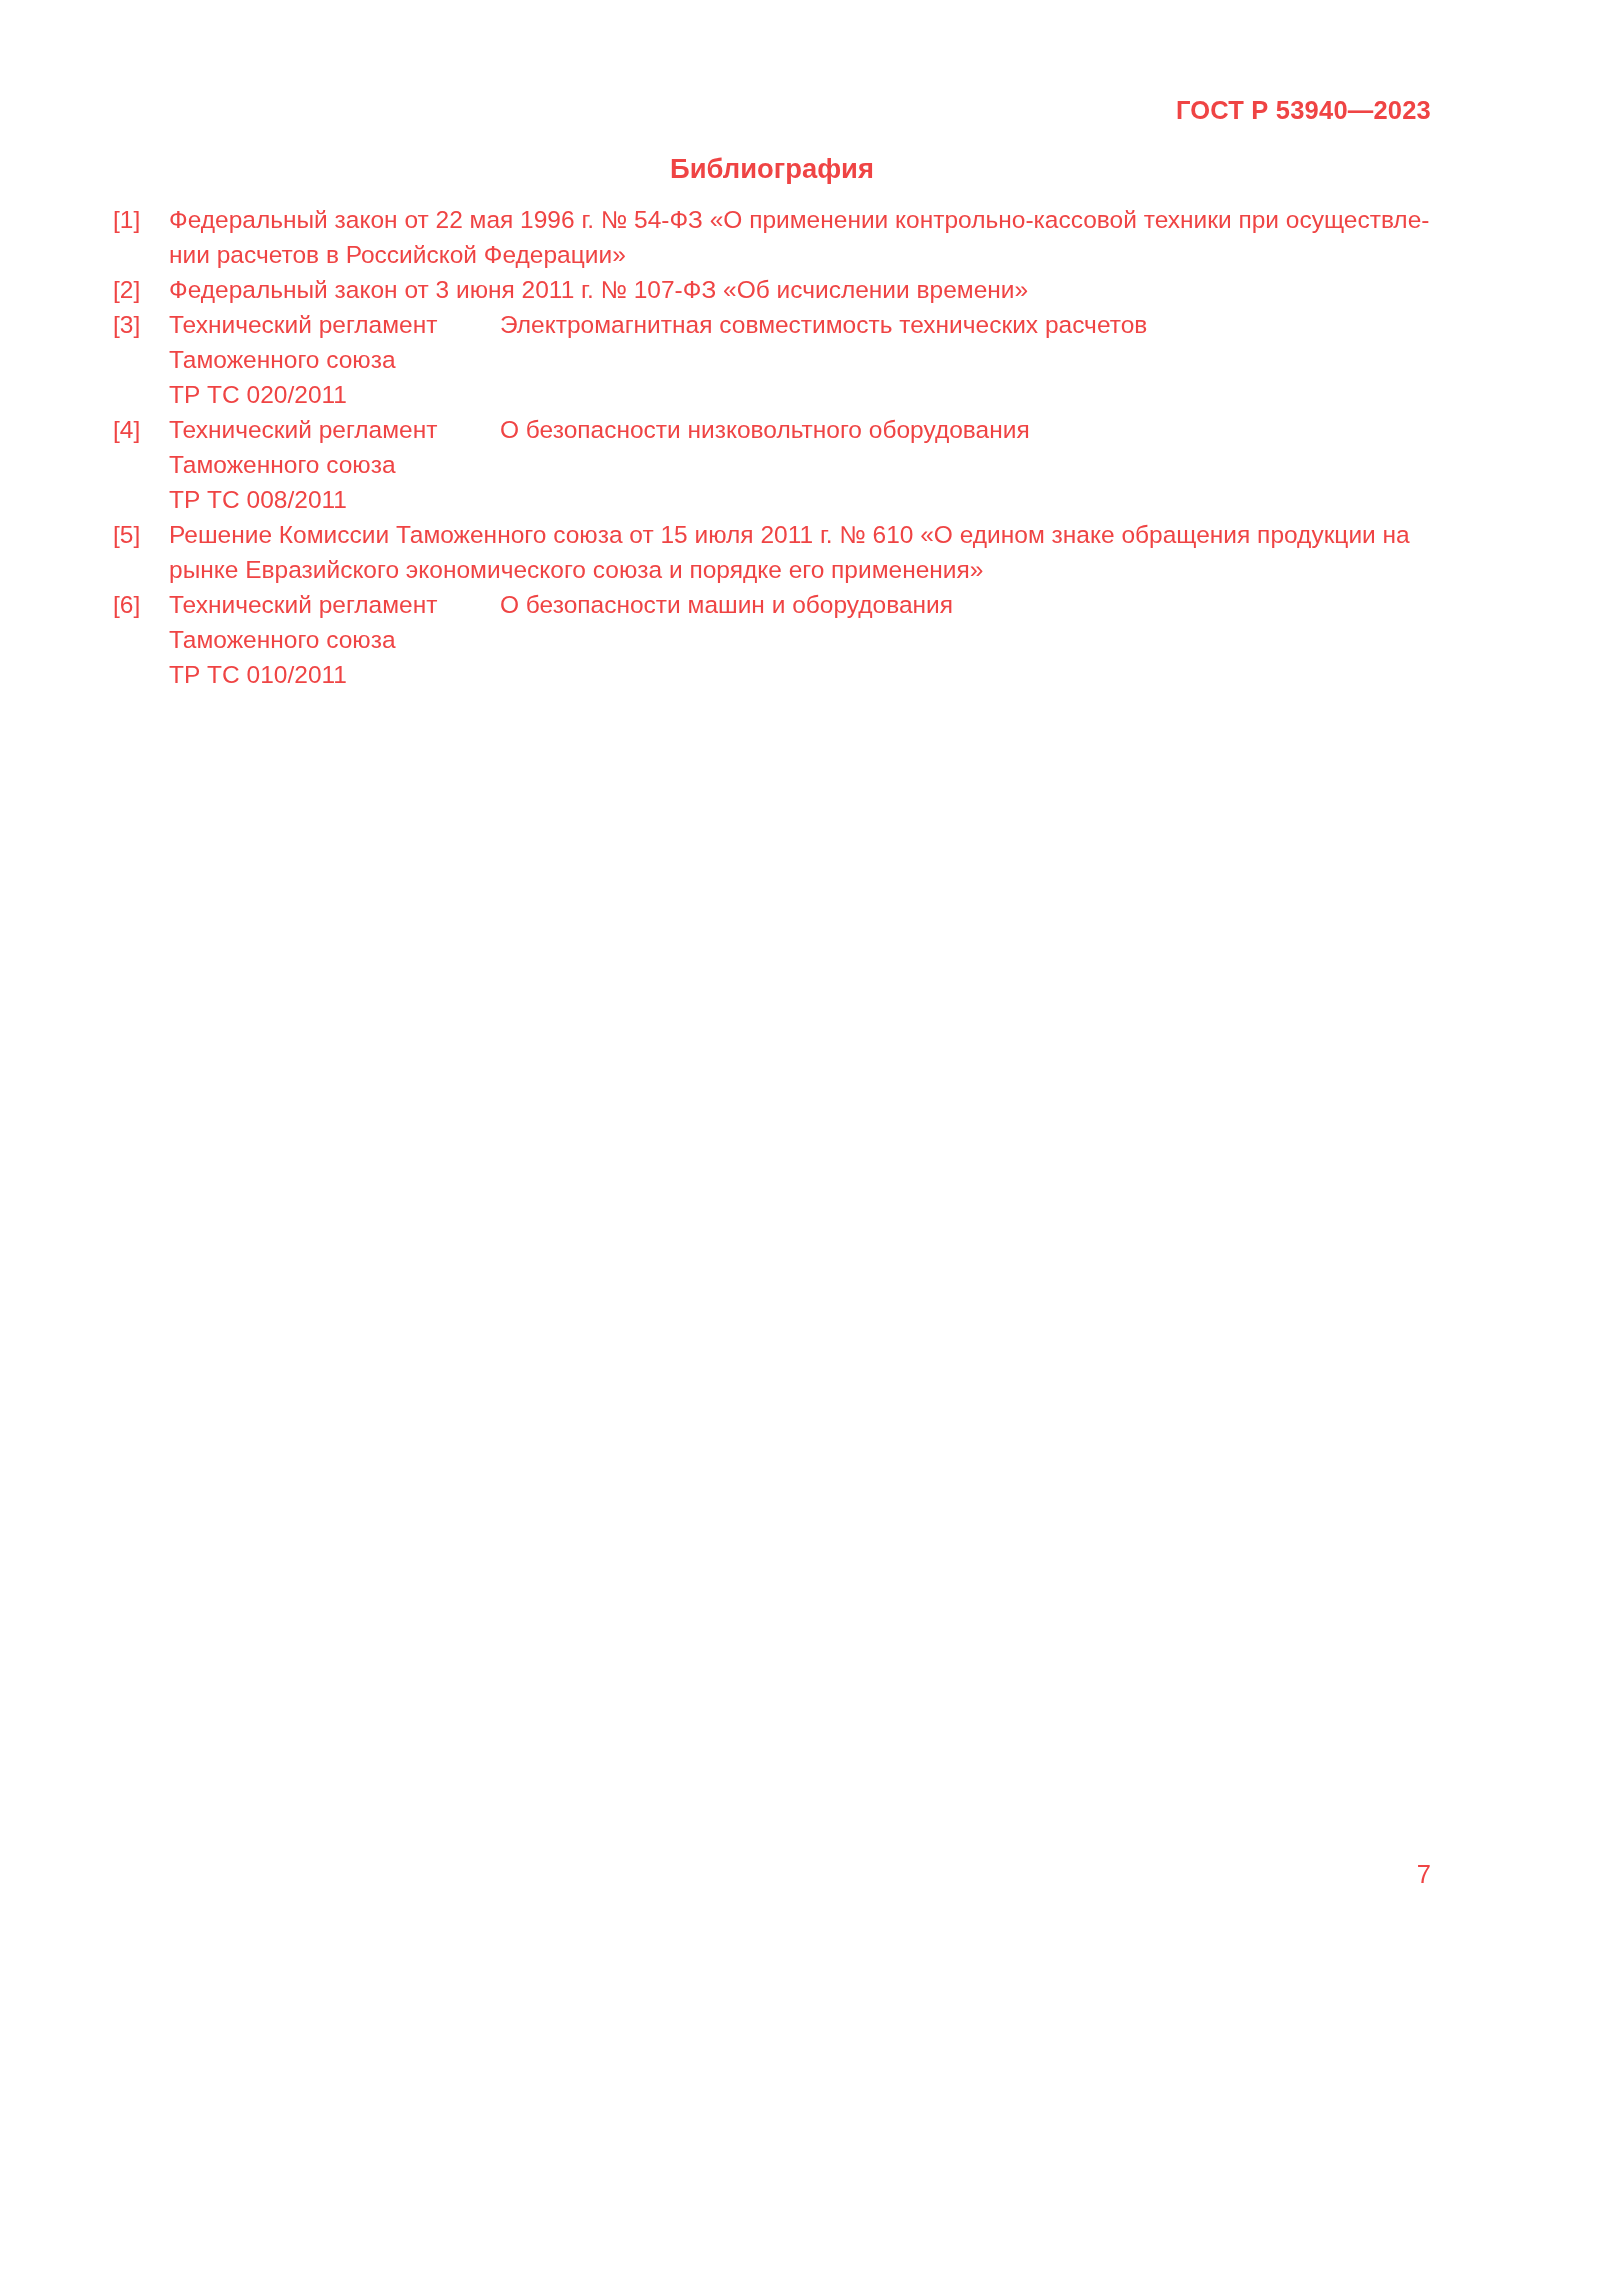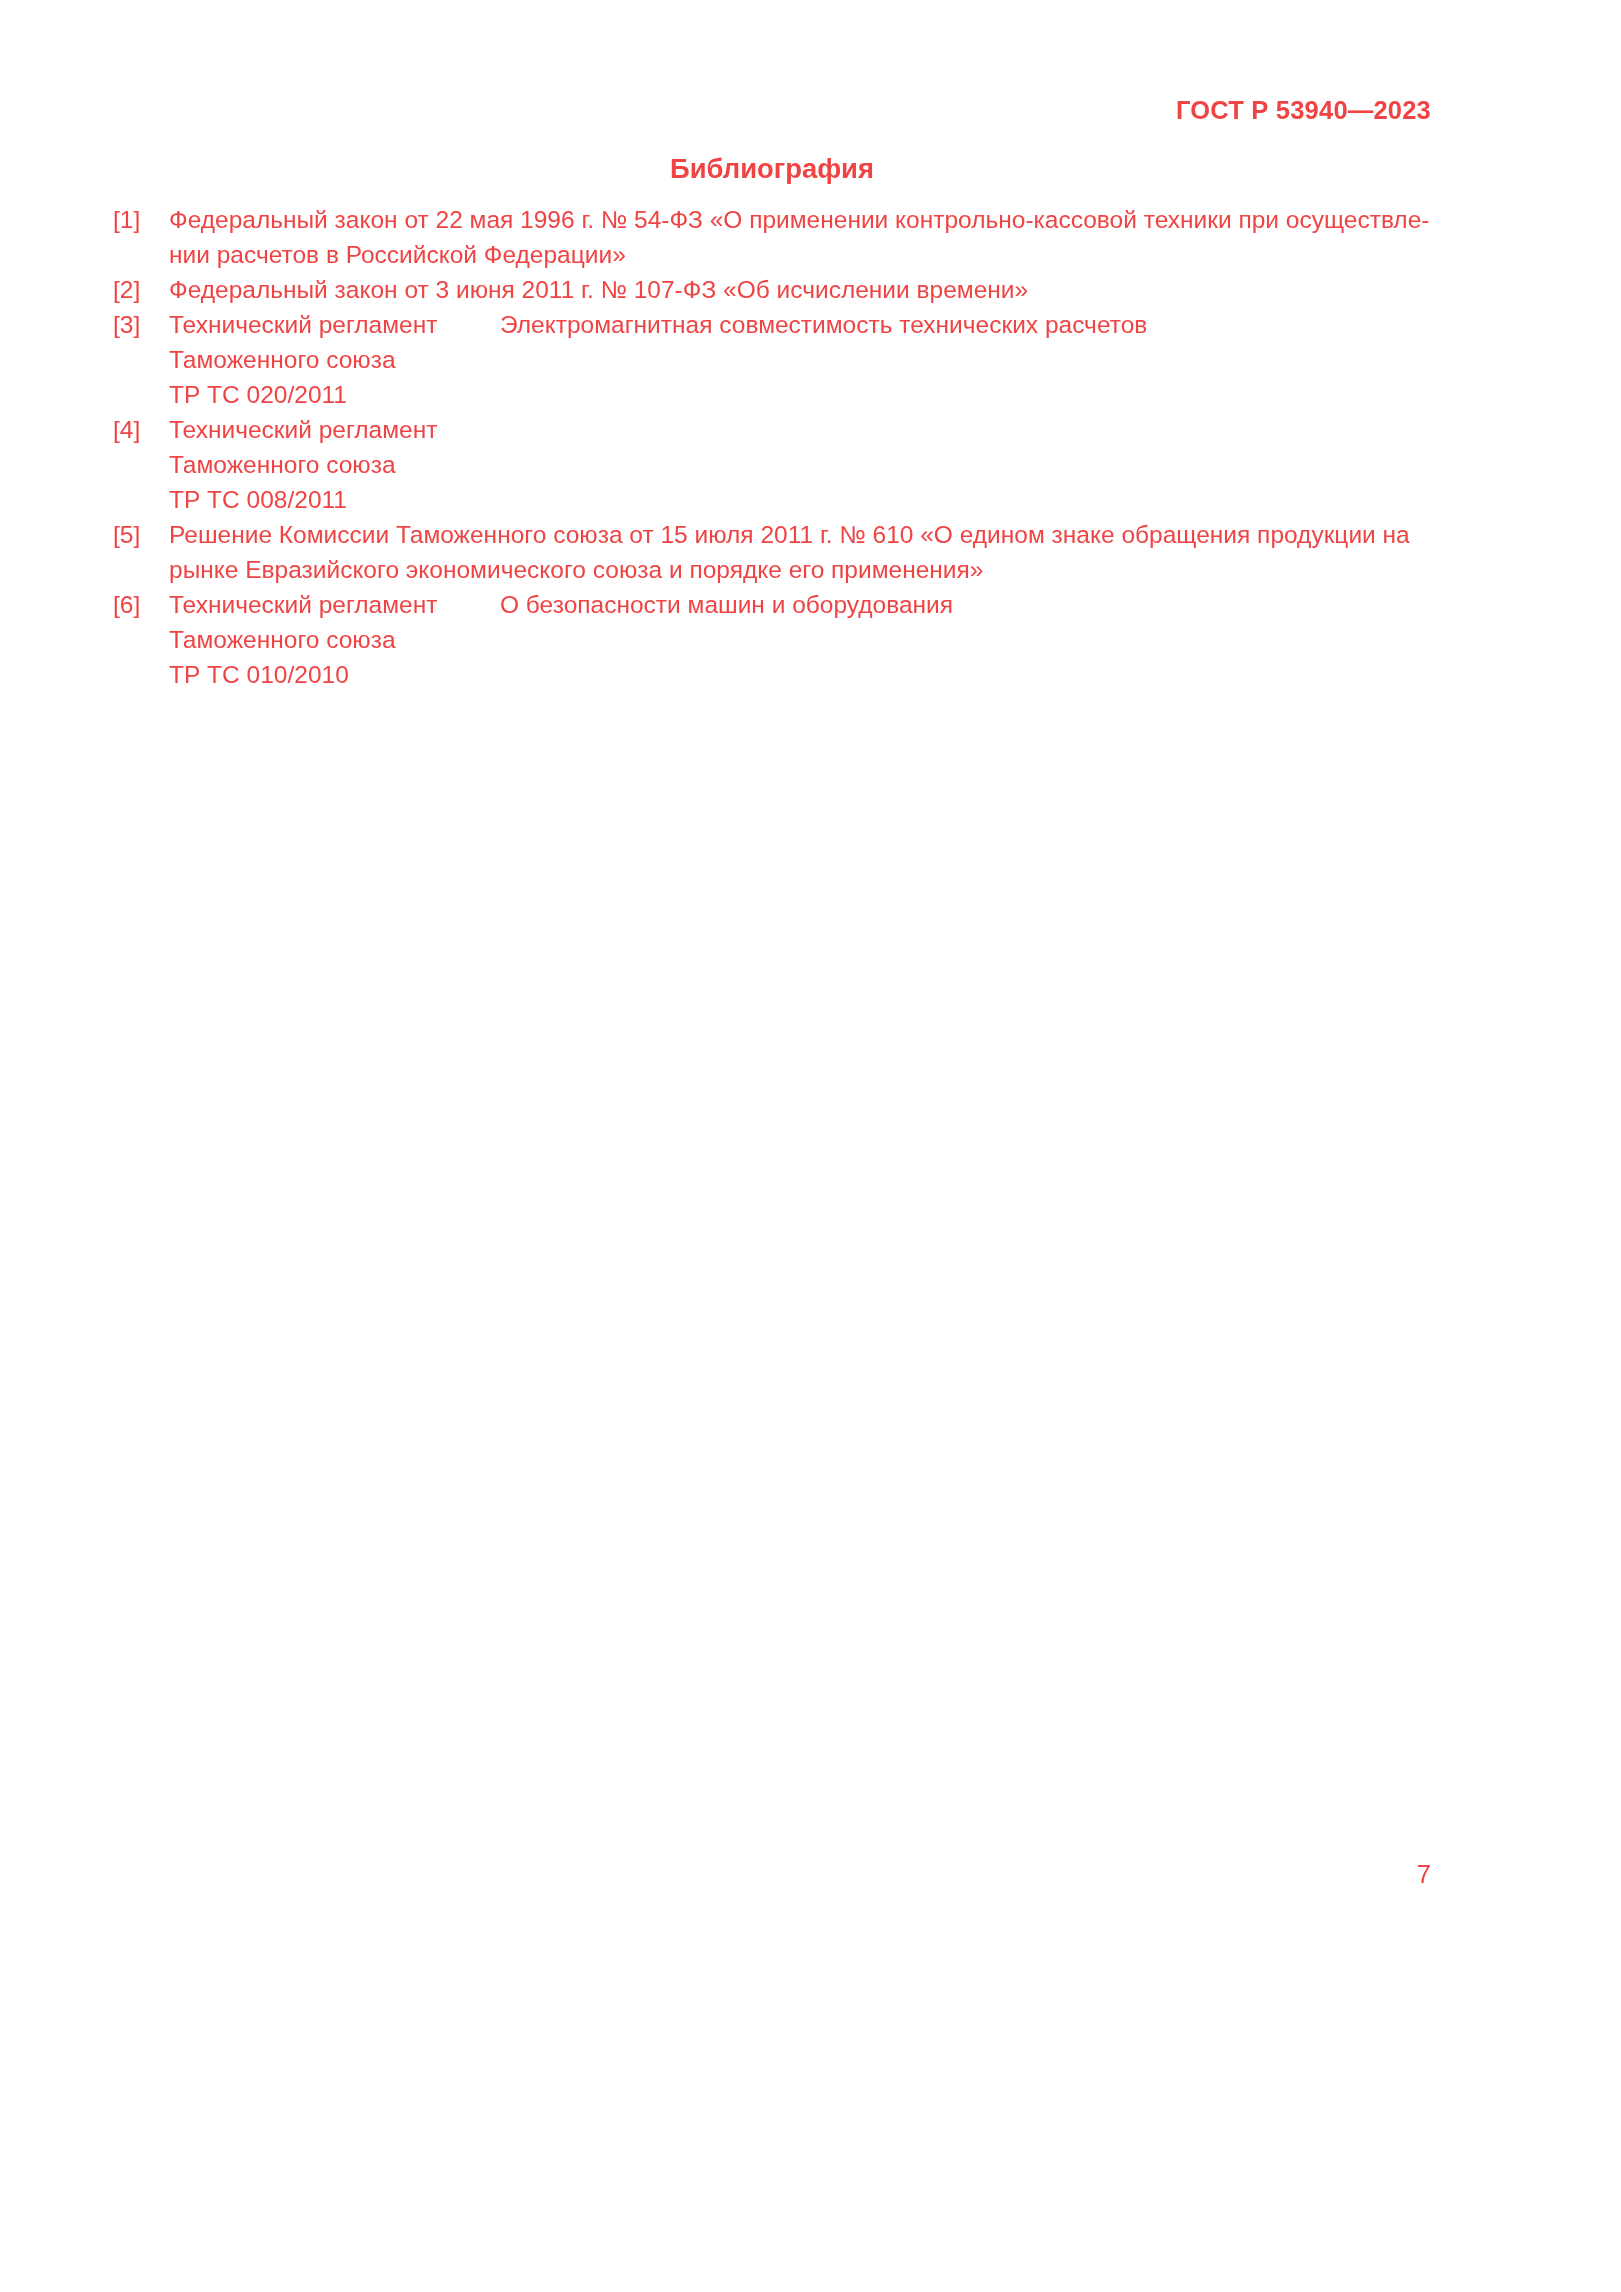--- a/index.html
+++ b/index.html
@@ -117,20 +117,21 @@
   <div class="entry">
     <div class="entry-ref">[4]</div>
     <div class="entry-body">
 
       <div class="entry-columns">
         <div class="entry-left">
                 <div>Технический регламент</div>
                 <div>Таможенного союза</div>
                 <div>ТР ТС 008/2011</div>
               </div>
+        <div class="entry-right">О безопасности низковольтного оборудования</div>
       </div>
     </div>
   </div>
 
   <div class="entry">
     <div class="entry-ref">[5]</div>
     <div class="entry-body">
       <div class="entry-text">Решение Комиссии Таможенного союза от 15 июля 2011 г. № 610 «О едином знаке обращения продукции на
 рынке Евразийского экономического союза и порядке его применения»</div>
 
@@ -138,21 +139,21 @@
   </div>
 
   <div class="entry">
     <div class="entry-ref">[6]</div>
     <div class="entry-body">
 
       <div class="entry-columns">
         <div class="entry-left">
                 <div>Технический регламент</div>
                 <div>Таможенного союза</div>
-                <div>ТР ТС 010/2010</div>
+                <div>ТР ТС 010/2011</div>
               </div>
         <div class="entry-right">О безопасности машин и оборудования</div>
       </div>
     </div>
   </div>
 </div>
   </div>
   <div class="page-number">7</div>
 </div>
 

